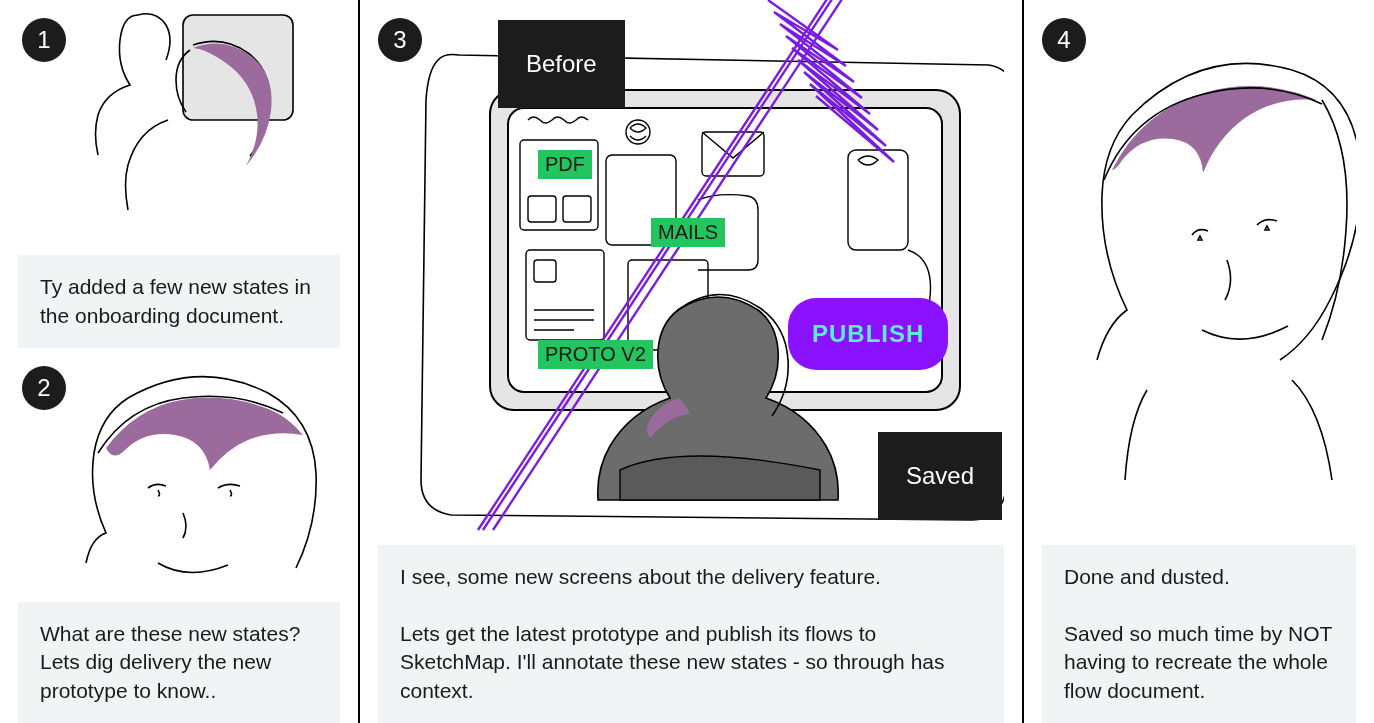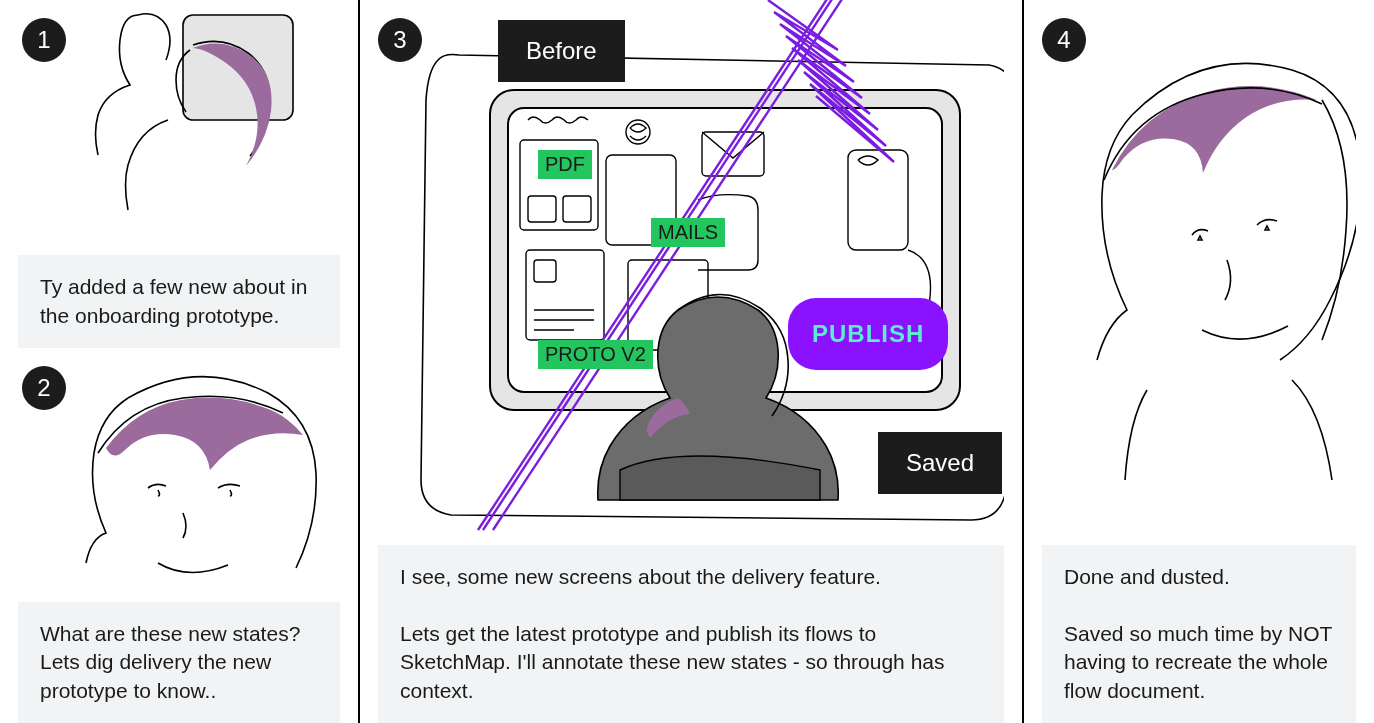--- a/index.html
+++ b/index.html
@@ -69,21 +69,21 @@
   
   .col-right .panel { height: 100%; display:flex; flex-direction:column; }
   .col-right .art-area { flex: 1; min-height:0; }
 
   
   .pill {
     position: absolute;
     background: #1c1c1c;
     color: #fff;
     font-size: 24px;
-    padding: 17px 28px;
+    padding: 30px 28px;
     text-align: center;
   }
   .pill-before { top: 20px; left: 120px; }
   .pill-after  { top: 432px; left: 500px; }
 
   
   .publish {
     position: absolute;
     top: 298px;
     left: 410px;
@@ -125,21 +125,21 @@
           <path d="M120 15 q18 -5 28 10 q8 14 0 35"></path>
 
           <path d="M175 45 q30 -10 55 8 q22 16 22 48 q0 30 -20 55" fill="none"></path>
           <path d="M172 50 q-14 10 -14 30 q0 18 10 32"></path>
           <path d="M150 120 q-30 10 -40 45 q-5 18 0 45"></path>
 
           <path d="M175 48 q30 -12 58 8 q24 18 20 55 q-4 30 -25 55 q16 -30 10 -58 q-6 -28 -30 -45 q-20 -14 -33 -15 z" fill="#9b6b9e" stroke="#9b6b9e" stroke-width="0"></path>
         </g>
       </svg>
     </div>
-    <div class="caption">Ty added a few new about in the onboarding prototype.</div>
+    <div class="caption">Ty added a few new states in the onboarding document.</div>
   </div>
 
   <div class="panel left-bot">
     <div class="badge">2</div>
     <div class="art-area">
       <svg width="360" height="280" viewBox="0 0 360 280">
         <g fill="none" stroke="#000" stroke-width="1.6">
 
           <path d="M110 50 q70 -40 140 -5 q45 25 48 80 q2 50 -20 95"></path>
           <path d="M110 50 q-28 18 -34 55 q-6 40 12 80 q-15 5 -20 30"></path>

